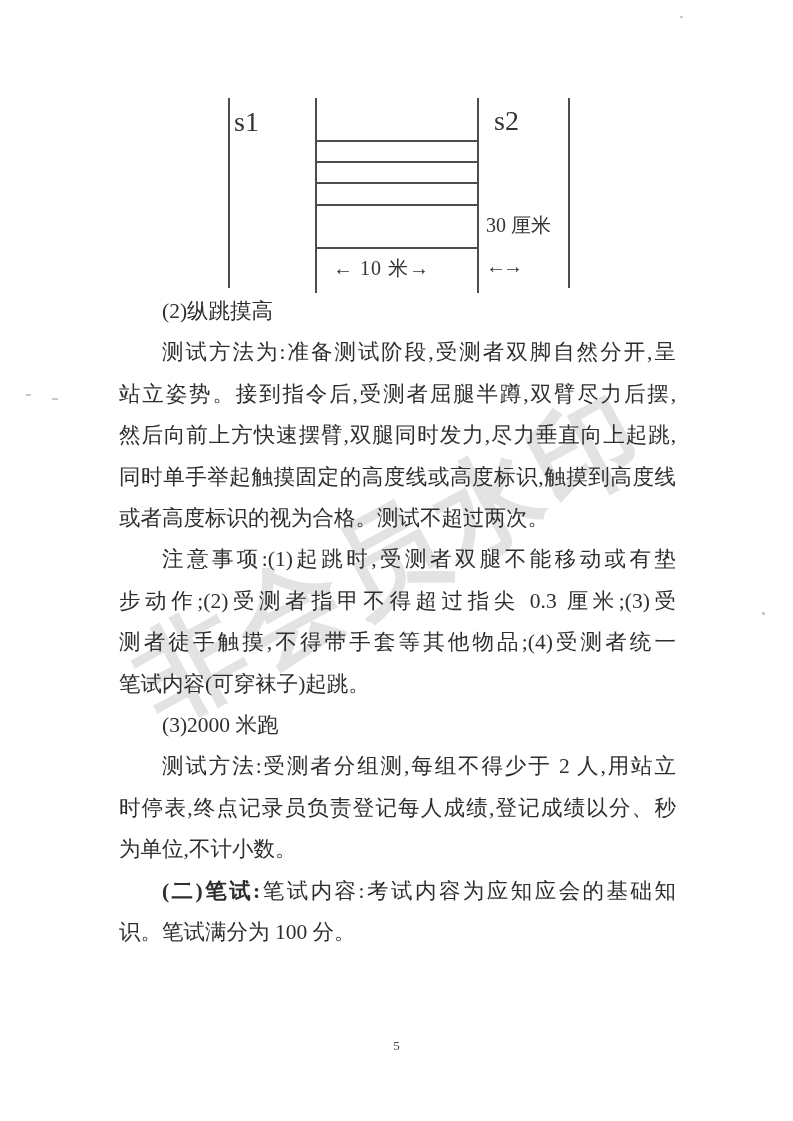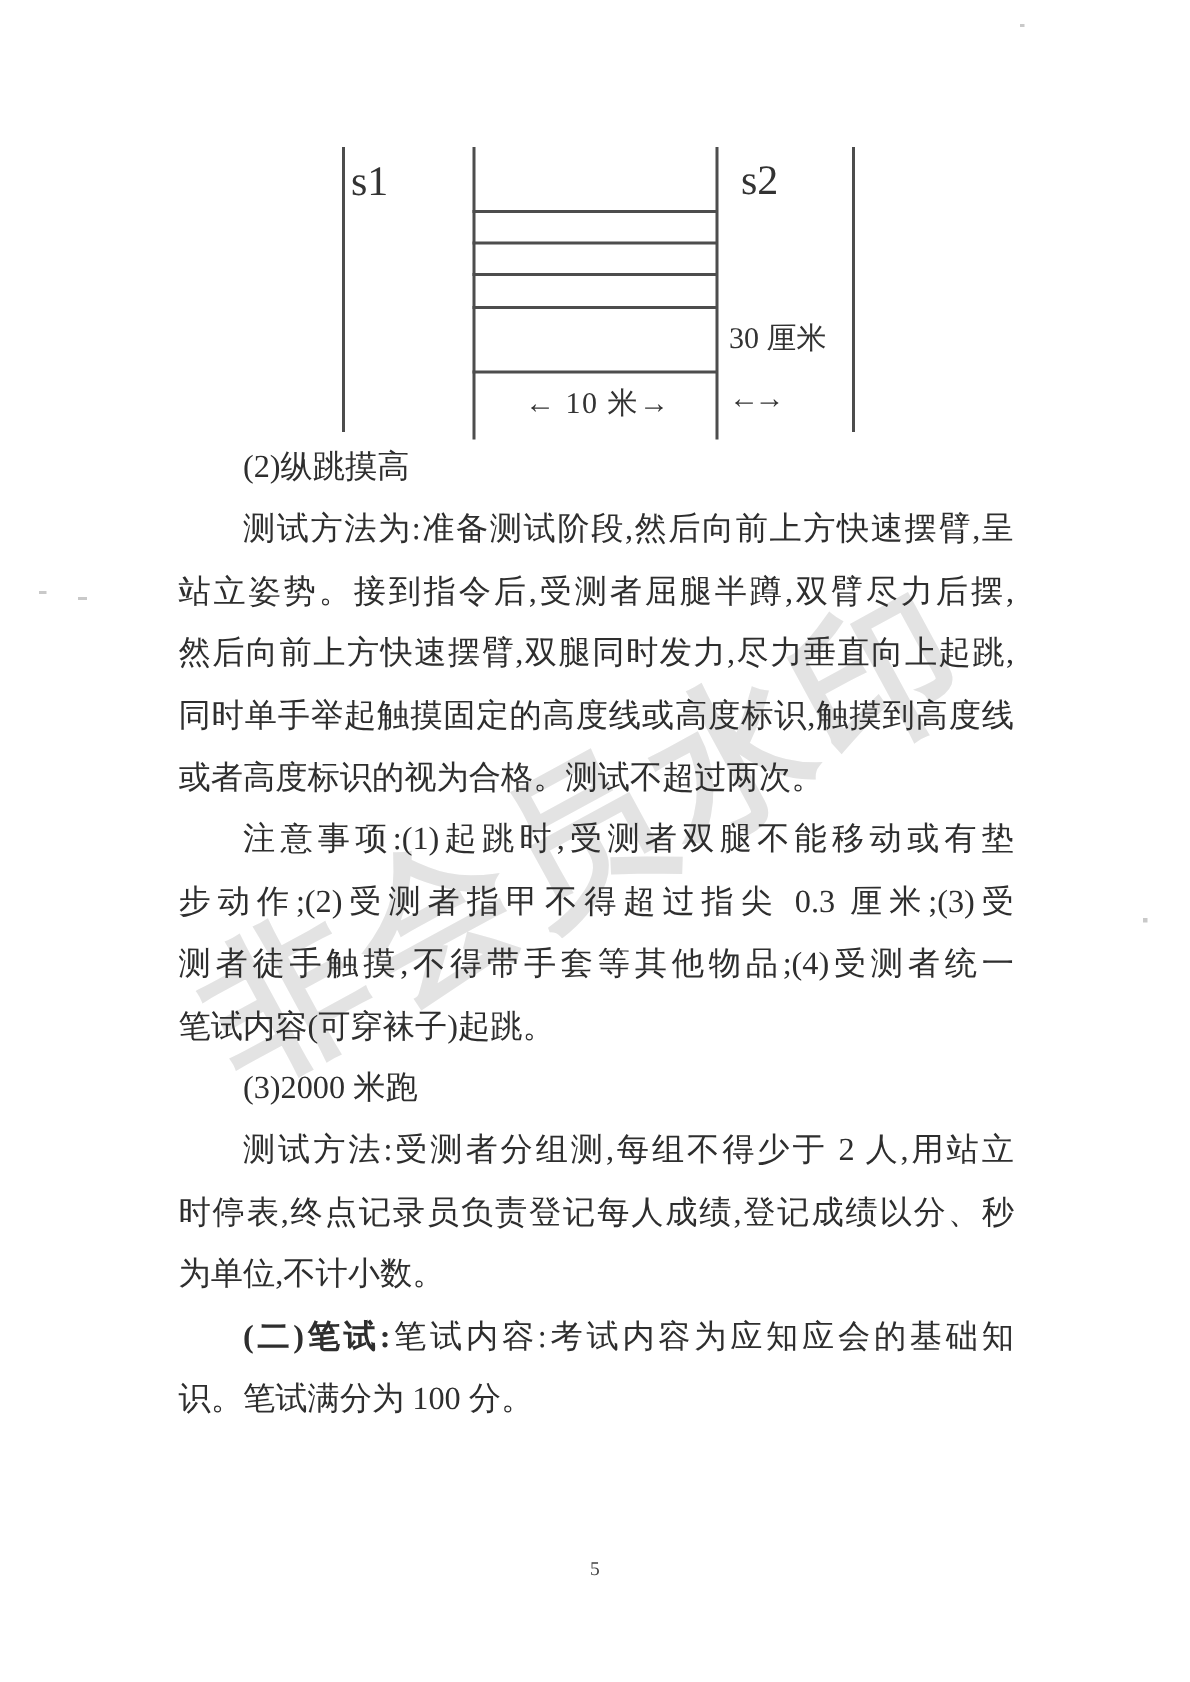--- a/index.html
+++ b/index.html
@@ -39,21 +39,21 @@
   .hline{height:1.6px;left:315px;width:163px;}
   .v-outer-left {left:228px;top:98px;height:190px;}
   .v-mid-left   {left:315px;top:98px;height:195px;}
   .v-mid-right  {left:477px;top:98px;height:195px;}
   .v-outer-right{left:568px;top:98px;height:190px;}
   .h1{top:140px;} .h2{top:161px;} .h3{top:182px;} .h4{top:204px;} .h5{top:247px;}
   .diag-label{position:absolute;font-size:28px;color:#333;}
   .lbl-s1{left:234px;top:106px;}
   .lbl-s2{left:494px;top:105px;text-align:right;}
   .lbl-30cm{left:486px;top:212px;font-size:20px;}
-  .lbl-10m{left:350px;top:255px;font-size:20px;letter-spacing:1px;}
+  .lbl-10m{left:333px;top:255px;font-size:20px;letter-spacing:1px;}
   .lbl-dblarrow{left:486px;top:255px;font-size:20px;letter-spacing:-3px;}
   
   .text-block{
     position:absolute;left:119px;top:291px;width:557px;
     font-size:21.5px;line-height:41.4px;
     z-index:2;
   }
   .line{text-align:justify;min-height:41.4px;}
   .line.fill{text-align-last:justify;}
   .line.indent{text-indent:43px;}
@@ -86,21 +86,21 @@
   <div class="hline h5"></div>
   <div class="diag-label lbl-s1">s1</div>
   <div class="diag-label lbl-s2">s2</div>
   <div class="diag-label lbl-30cm">30 厘米</div>
   <div class="diag-label lbl-10m">← 10 米→</div>
   <div class="diag-label lbl-dblarrow">←→</div>
 </div>
 
 <div class="text-block">
   <div class="line indent">(2)纵跳摸高</div>
-  <div class="line indent fill">测试方法为:准备测试阶段,然后向前上方快速摆臂,呈</div>
+  <div class="line indent fill">测试方法为:准备测试阶段,受测者双脚自然分开,呈</div>
   <div class="line fill">站立姿势。接到指令后,受测者屈腿半蹲,双臂尽力后摆,</div>
   <div class="line fill">然后向前上方快速摆臂,双腿同时发力,尽力垂直向上起跳,</div>
   <div class="line fill">同时单手举起触摸固定的高度线或高度标识,触摸到高度线</div>
   <div class="line">或者高度标识的视为合格。测试不超过两次。</div>
   <div class="line indent fill">注意事项:(1)起跳时,受测者双腿不能移动或有垫</div>
   <div class="line fill">步动作;(2)受测者指甲不得超过指尖 0.3 厘米;(3)受</div>
   <div class="line fill">测者徒手触摸,不得带手套等其他物品;(4)受测者统一</div>
   <div class="line">笔试内容(可穿袜子)起跳。</div>
   <div class="line indent">(3)2000 米跑</div>
   <div class="line indent fill">测试方法:受测者分组测,每组不得少于 2 人,用站立</div>

